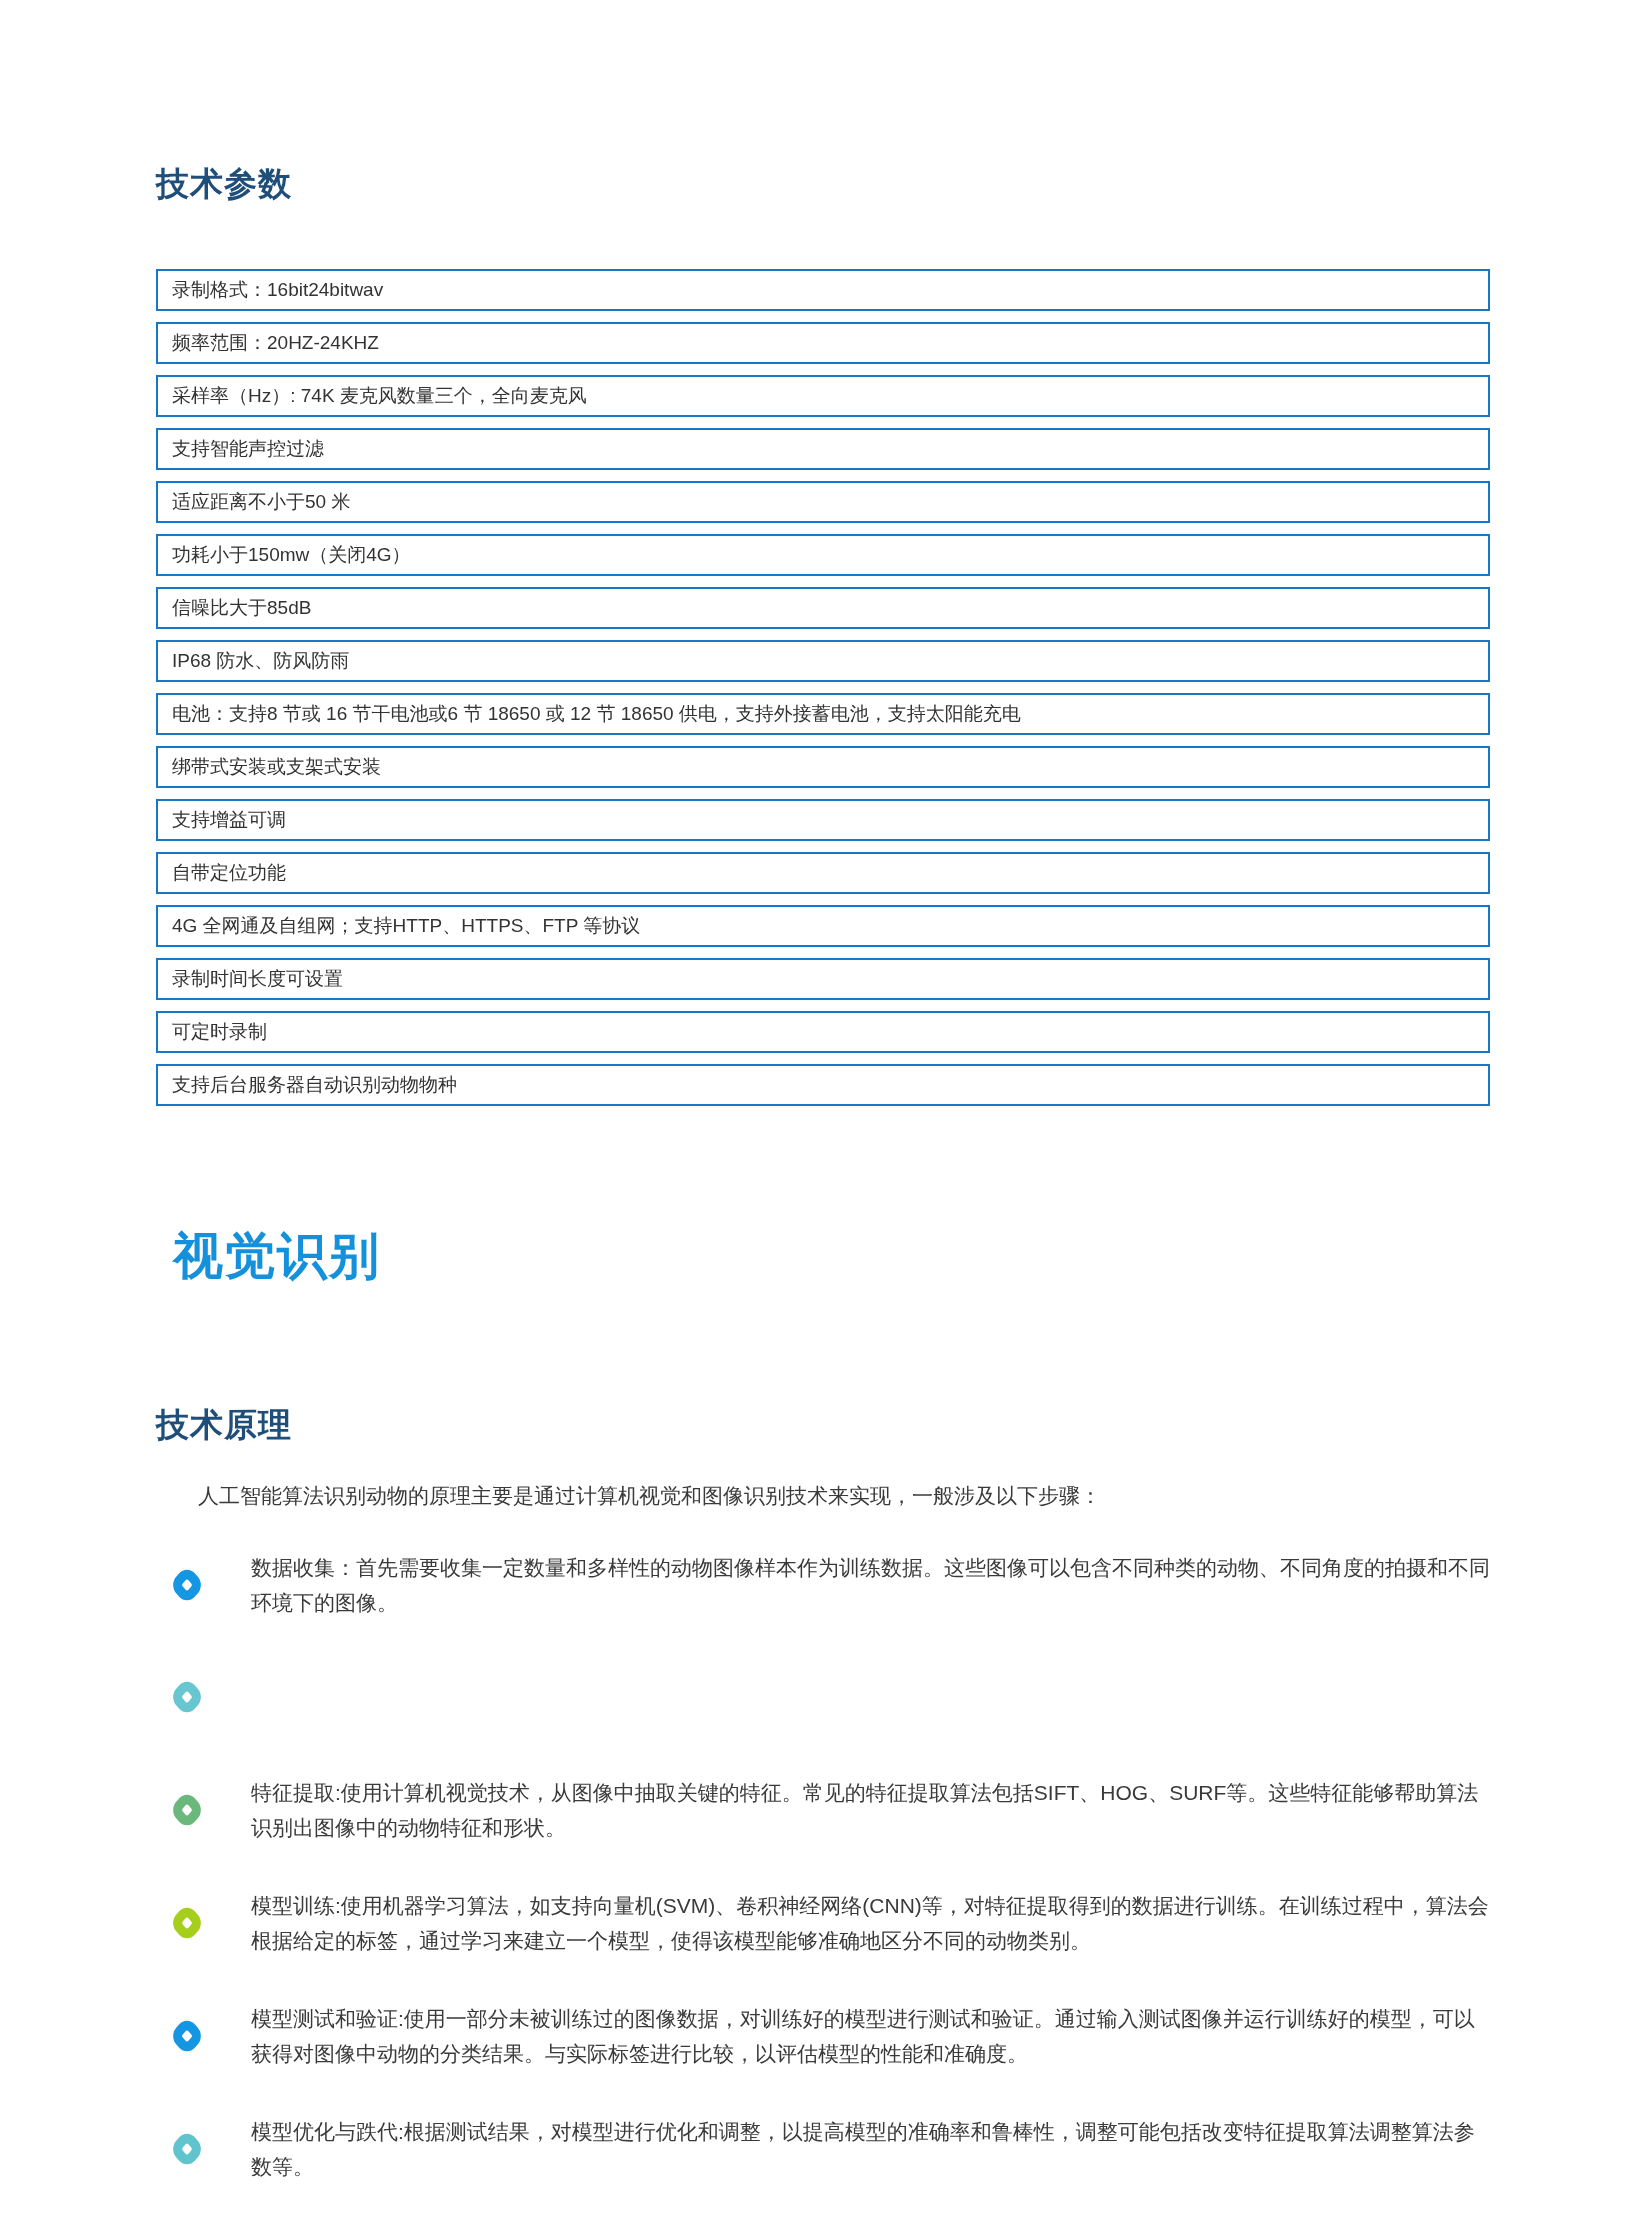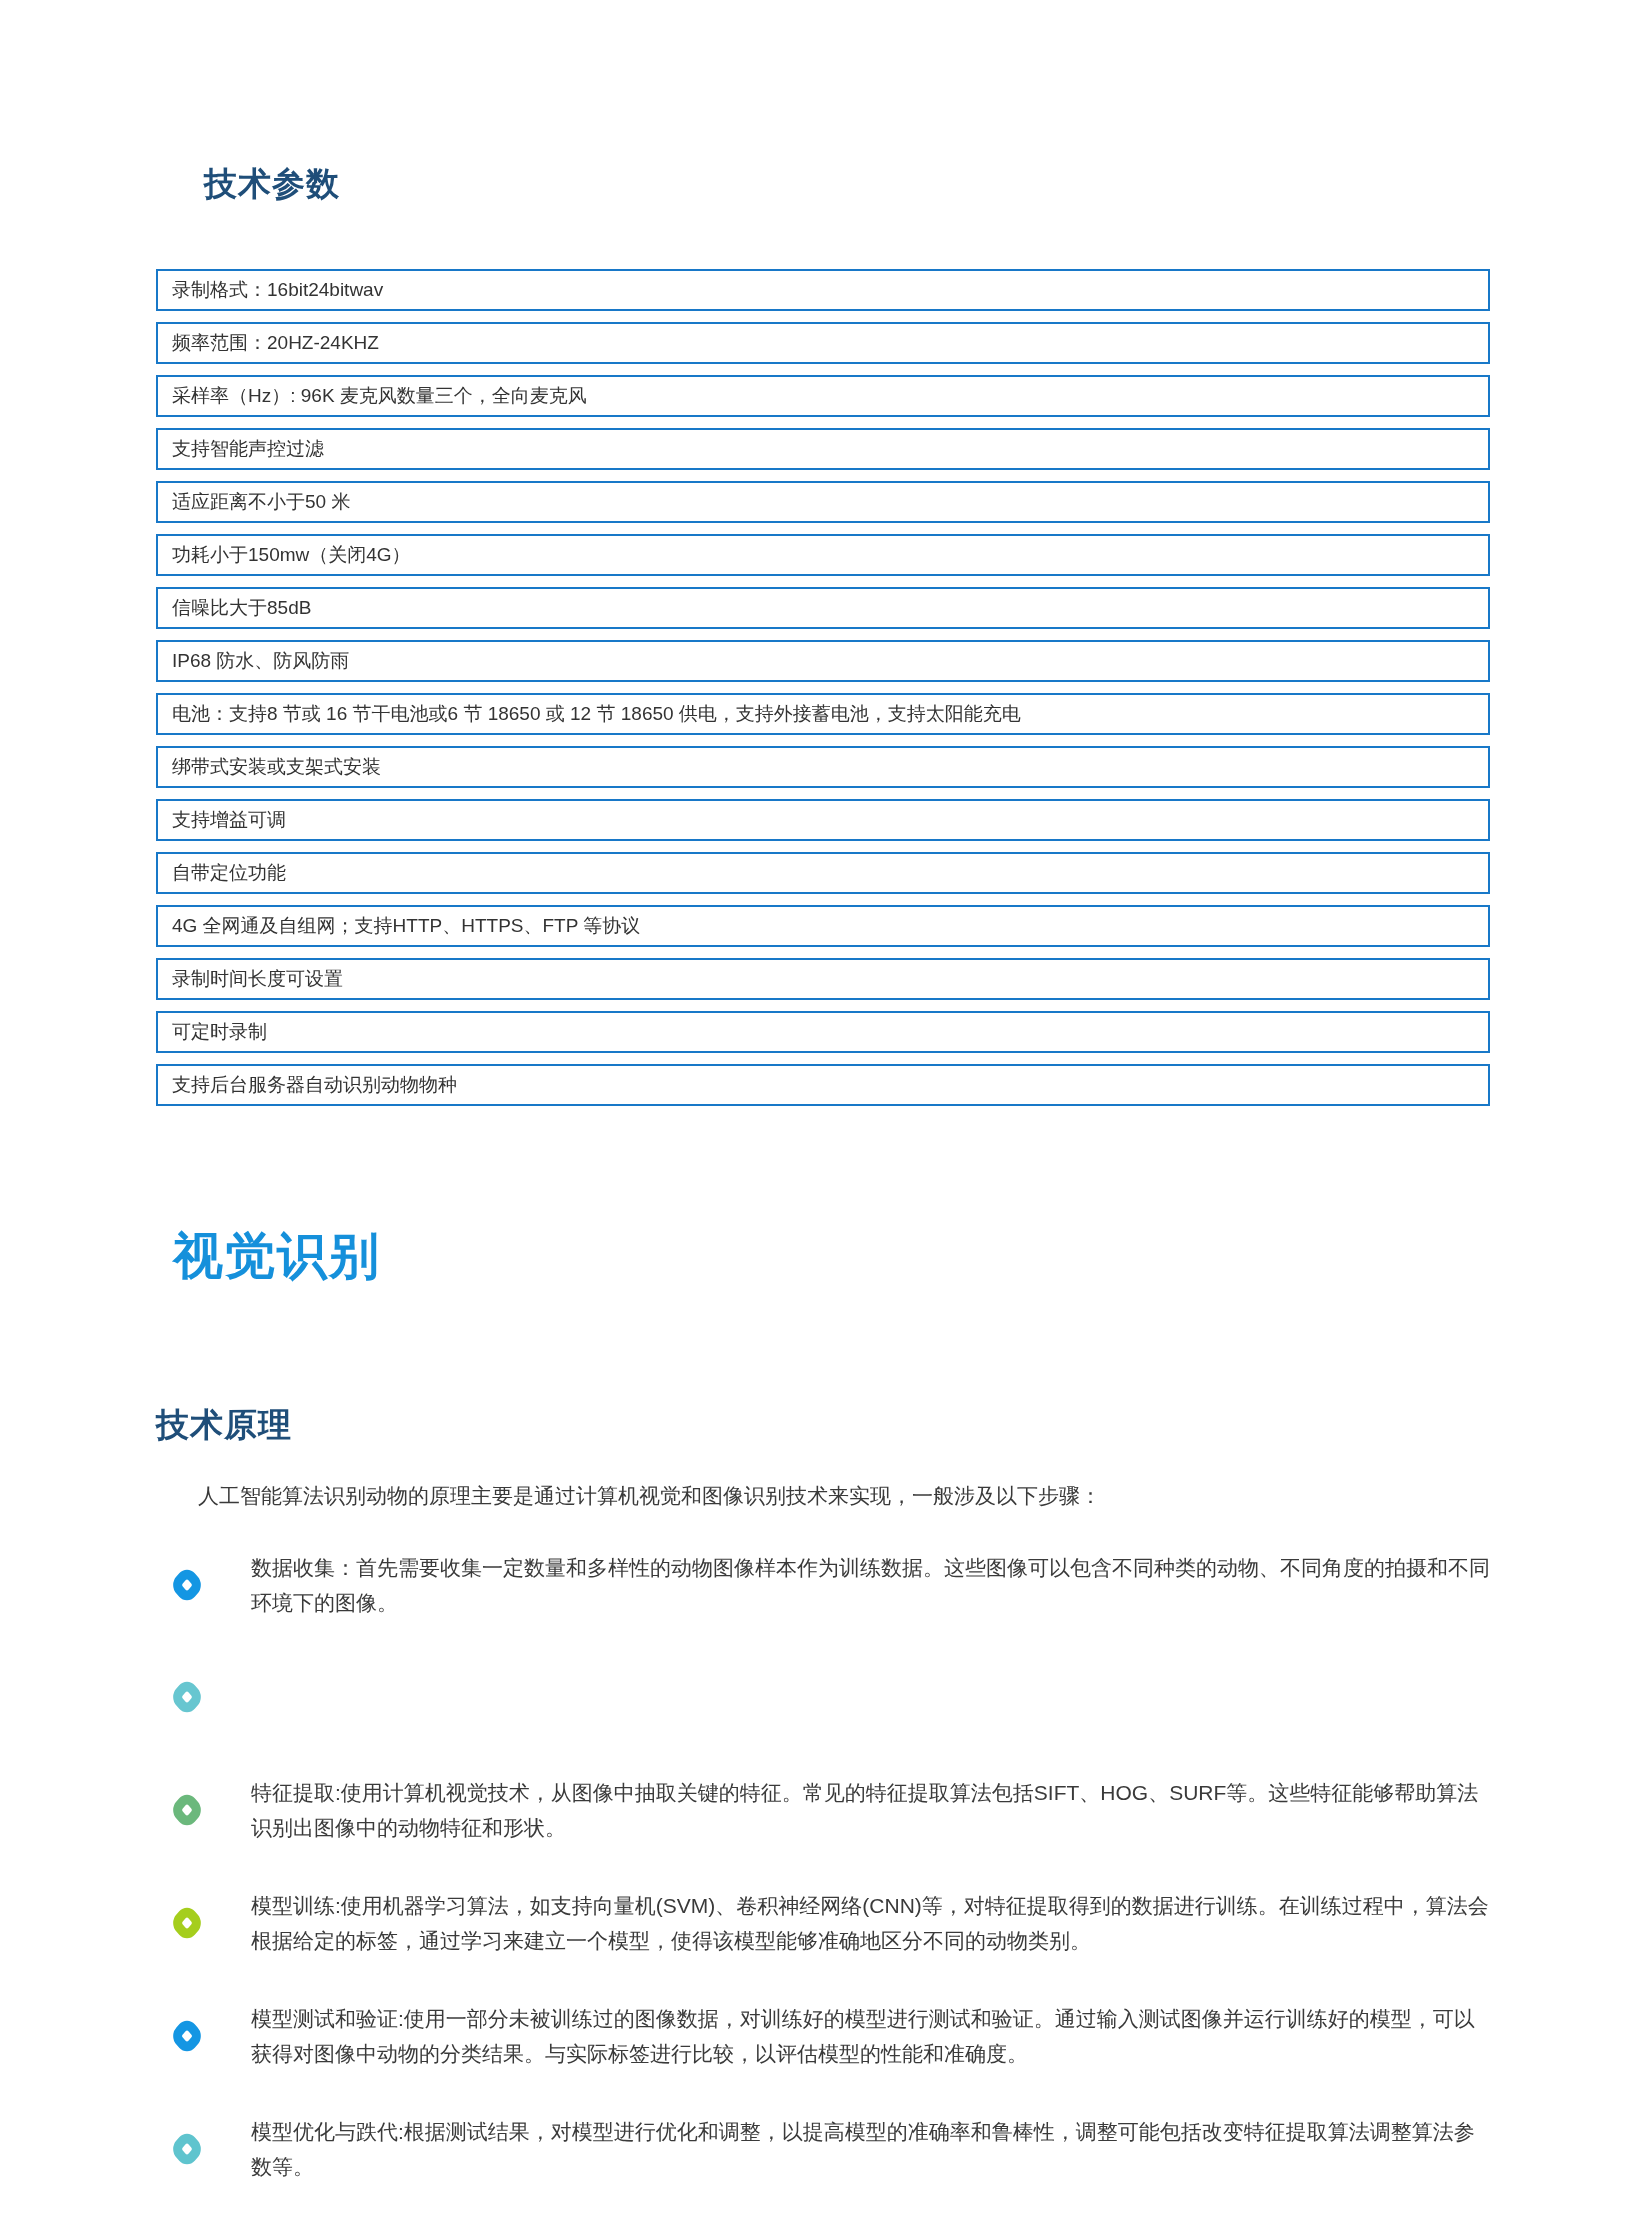--- a/index.html
+++ b/index.html
@@ -16,21 +16,21 @@
     margin-left: 156px;
     width: 1334px;
   }
   .section-heading {
     font-size: 33px;
     font-weight: 700;
     color: #1f4e79;
     letter-spacing: 1px;
     margin: 0;
   }
-  .heading-1 { padding-top: 162px; margin-left: 48px; }
+  .heading-1 { padding-top: 162px; }
   .heading-2 { padding-top: 96px; }
 
   .big-heading {
     font-size: 50px;
     font-weight: 700;
     color: #1590db;
     letter-spacing: 2px;
     margin: 17px;
     padding-top: 100px;
   }
@@ -101,21 +101,21 @@
   <h2 class="section-heading heading-1">技术参数</h2>
 
   <div class="spec-table">
     <div class="spec-row">
         <span>录制格式：16bit24bitwav</span>
       </div>
     <div class="spec-row">
         <span>频率范围：20HZ-24KHZ</span>
       </div>
     <div class="spec-row">
-        <span>采样率（Hz）: 96K 麦克风数量三个，全向麦克风</span>
+        <span>采样率（Hz）: 74K 麦克风数量三个，全向麦克风</span>
       </div>
     <div class="spec-row">
         <span>支持智能声控过滤</span>
       </div>
     <div class="spec-row">
         <span>适应距离不小于50 米</span>
       </div>
     <div class="spec-row">
         <span>功耗小于150mw（关闭4G）</span>
       </div>

